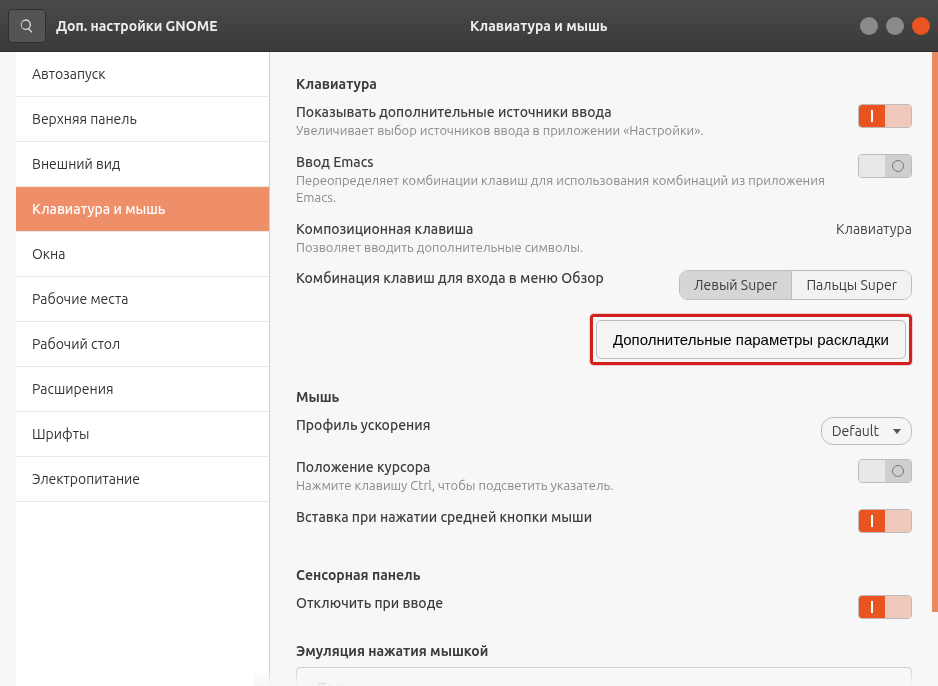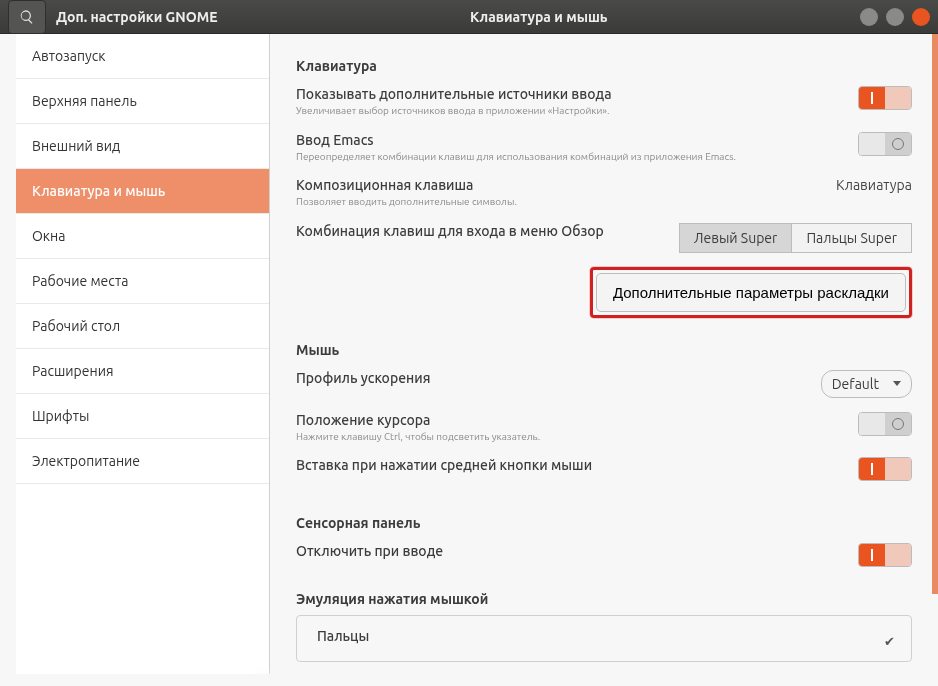--- a/index.html
+++ b/index.html
@@ -1,19 +1,19 @@
 <!DOCTYPE html>
 <html><head>
 <meta charset="utf-8">
 <style>
   * { box-sizing: border-box; margin: 0; padding: 0; }
   body { font-family: "Ubuntu", "Cantarell", sans-serif; font-size: 14px; color: #3c3c3c; background: #f7f7f7; width: 938px; height: 686px; overflow: hidden; }
 
   .titlebar {
-    height: 34px; background: linear-gradient(to bottom, #4a4a48, #3a3a38);
+    height: 52px; background: linear-gradient(to bottom, #4a4a48, #3a3a38);
     color: #e0e0e0; display: flex; align-items: center; padding: 0 8px;
     border-bottom: 1px solid #2a2a2a;
   }
   .titlebar .search-btn {
     width: 38px; height: 34px; background: #545452; border: 1px solid #2f2f2e;
     border-radius: 4px; display: flex; align-items: center; justify-content: center;
     margin-right: 10px; cursor: pointer;
   }
   .titlebar .search-btn svg { width: 16px; height: 16px; fill: #ddd; }
   .titlebar .app-title { font-weight: 600; color: #eee; }
@@ -43,40 +43,40 @@
     flex: 1; padding: 22px 26px 8px 26px; overflow-y: hidden; position: relative;
   }
   .content::-webkit-scrollbar { width: 8px; }
 
   .section-title { font-weight: 700; margin-bottom: 8px; margin-top: 2px; }
   .section-title.mt { margin-top: 24px; }
 
   .row { display: flex; align-items: flex-start; padding: 4px 0 10px 0; }
   .row .left { flex: 1; padding-right: 12px; }
   .row .label { font-weight: 500; margin-bottom: 2px; }
-  .row .desc { color: #8a8a8a; font-size: 10px; line-height: 1.35; }
+  .row .desc { color: #8a8a8a; font-size: 13px; line-height: 1.35; }
   .row .right { display: flex; align-items: center; }
 
   .status-off { color: #444; }
 
   .toggle {
     width: 54px; height: 24px; border-radius: 4px; position: relative;
     cursor: pointer; border: 1px solid #bcbcbc; overflow: hidden;
     display: flex;
   }
   .toggle .half { flex: 1; display: flex; align-items: center; justify-content: center; }
   .toggle.on .half.a { background: #e95420; }
   .toggle.on .half.b { background: #f0c9ba; }
   .toggle.on .half.a::after { content: ""; width: 2px; height: 12px; background: #fff; }
   .toggle.off .half.a { background: #e8e8e8; }
   .toggle.off .half.b { background: #cfcfcf; }
   .toggle.off .half.b::after { content: ""; width: 10px; height: 10px; border: 1.5px solid #777; border-radius: 50%; }
 
   .seg-group {
-    display: flex; border: 1px solid #bcbcbc; border-radius: 0; overflow: hidden;
+    display: flex; border: 1px solid #bcbcbc; border-radius: 9px; overflow: hidden;
   }
   .seg {
     padding: 6px 14px; background: #f2f2f2; cursor: pointer; font-size: 14px;
     border-right: 1px solid #bcbcbc;
   }
   .seg:last-child { border-right: none; }
   .seg.selected { background: #d6d6d6; }
 
   .big-btn {
     margin-top: 6px; float: right; padding: 10px 16px; font-size: 15px;

